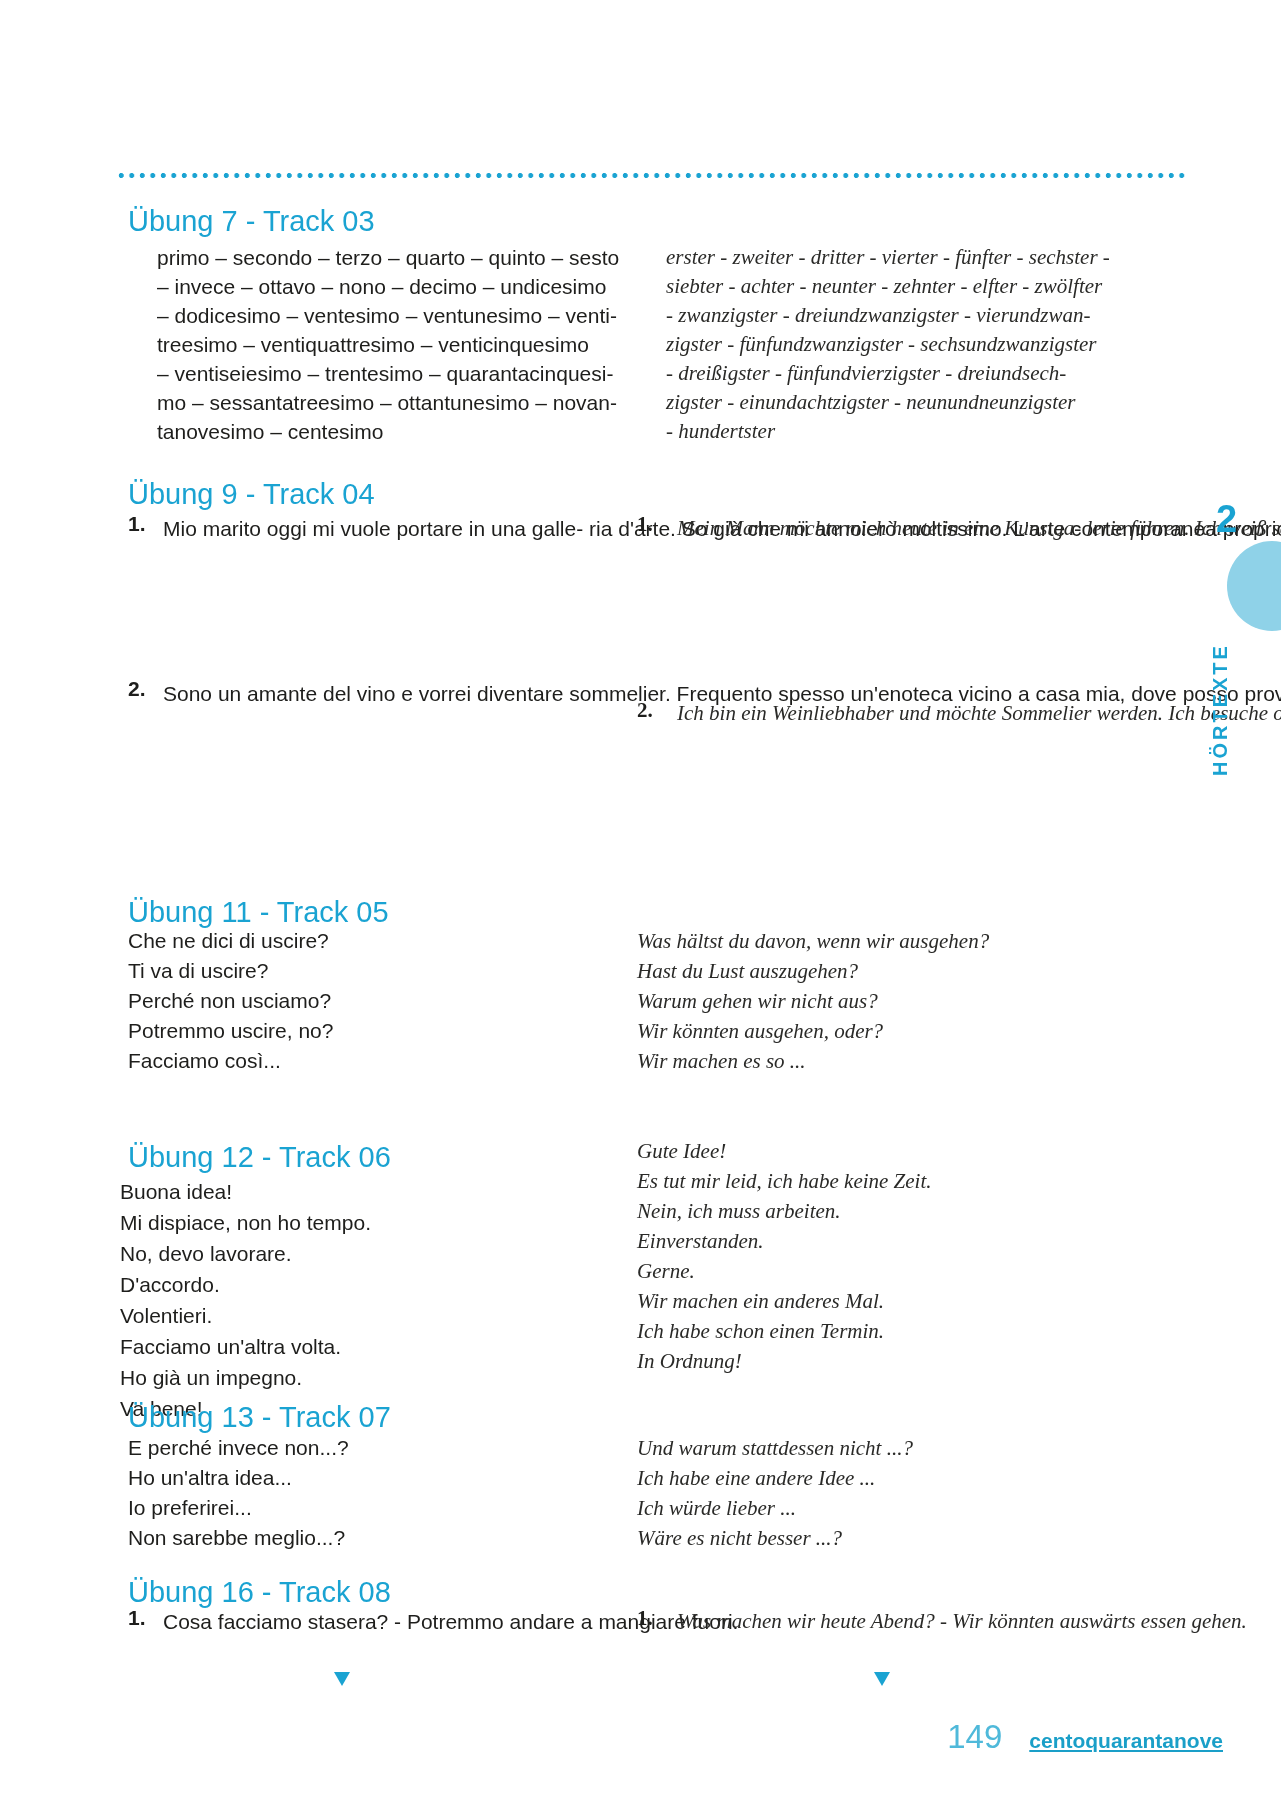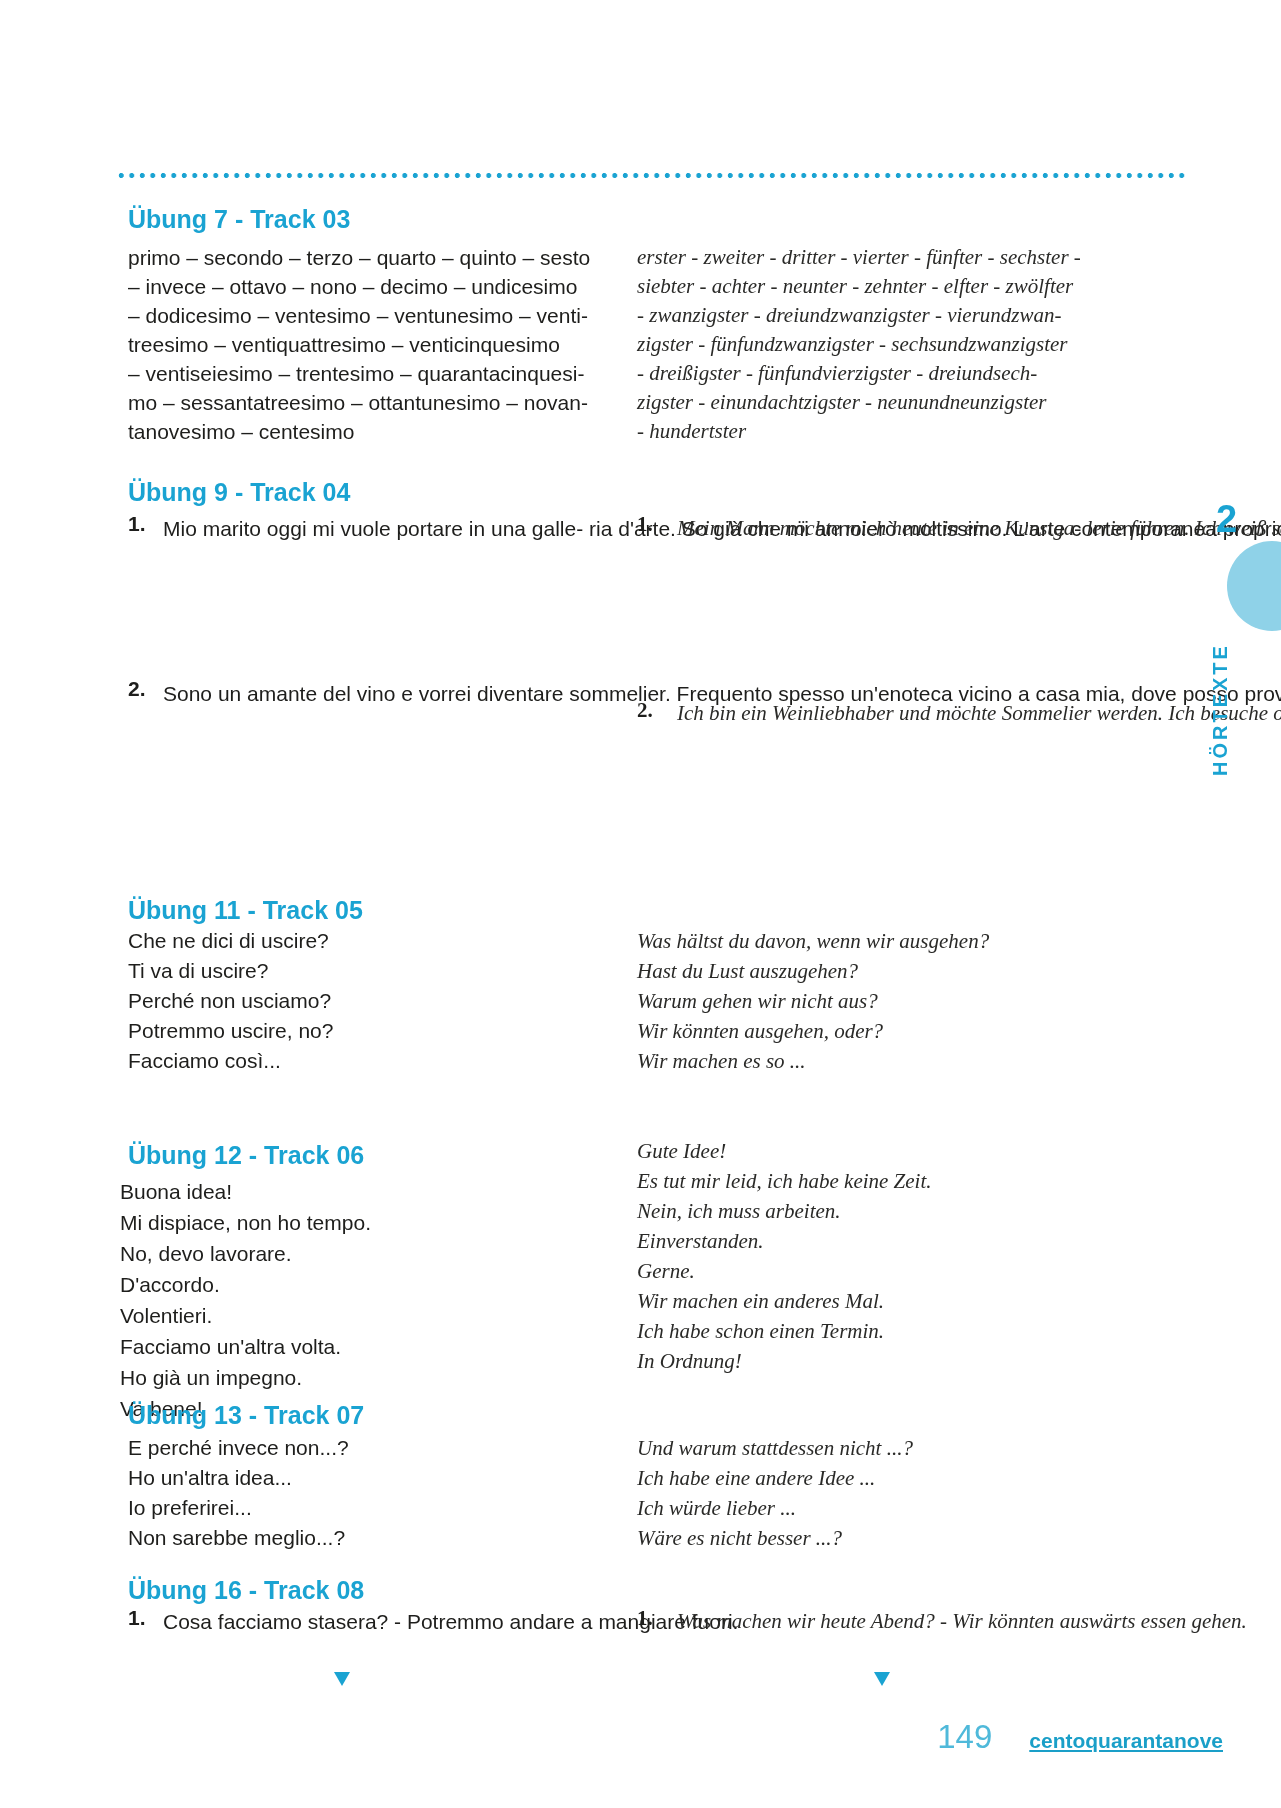--- a/index.html
+++ b/index.html
@@ -8,26 +8,26 @@
     background:#ffffff; overflow:hidden;
     font-family:"Liberation Sans", sans-serif; color:#1e1e1c;
   }
   .dotted-rule{
     position:absolute; left:118px; top:172px; width:1068px; height:7px;
     background-image:radial-gradient(circle at 3.2px 3.5px, #1aa3d2 2.2px, rgba(255,255,255,0) 2.8px);
     background-size:10.5px 7px; background-repeat:repeat-x;
   }
   .heading{
     position:absolute; left:128px; white-space:nowrap;
-    font-size:25px; font-weight:bold; color:#1aa3d2;
+    font-size:29px; font-weight:normal; color:#1aa3d2;
   }
   .blk{ position:absolute; white-space:nowrap; font-size:21px; }
   .blk .tl{ display:block; }
   .de{ font-style:italic; color:#2a2a28;font-family:Liberation Serif, serif; }
-  .lh29 .tl{ line-height:29px; }
+  .lh29 .tl{ line-height:29px;margin-left:29px; }
   .lh30 .tl{ line-height:30px; }
   .lh31 .tl{ line-height:31px; }
   .lh32 .tl{ line-height:32px;text-align:center; }
   .lh33 .tl{ line-height:33px; }
   .item{ position:absolute; white-space:nowrap; font-size:21px; }
   .item .num{ position:absolute; left:0; top:0; font-weight:bold; font-style:normal; color:#1e1e1c; }
   .item .il-l{ margin-left:35px; }
   .item .il-r{ margin-left:40px; }
   .tri{
     position:absolute; width:0; height:0;
@@ -43,21 +43,21 @@
     border-radius:50%; background:#8fd2e8;
   }
   .vlabel{
     position:absolute; left:1209px; top:636px; height:140px;
     writing-mode:vertical-rl; transform:rotate(180deg);
     font-size:20px; font-weight:bold; letter-spacing:3px; color:#1aa3d2;
     white-space:nowrap;
   }
   .footer{
     position:absolute; top:1718px; right:58px;
-    display:flex; align-items:baseline; gap:37px;
+    display:flex; align-items:baseline; gap:27px;
   }
   .footer .fnum{ font-size:33px; color:#4fb9da; }
   .footer .fword{ font-size:21px; font-weight:bold; color:#1a9fc8;text-decoration:underline; }
 </style>
 </head>
 <body>
 
 <div class="page">
 
   <div class="dotted-rule"></div>

